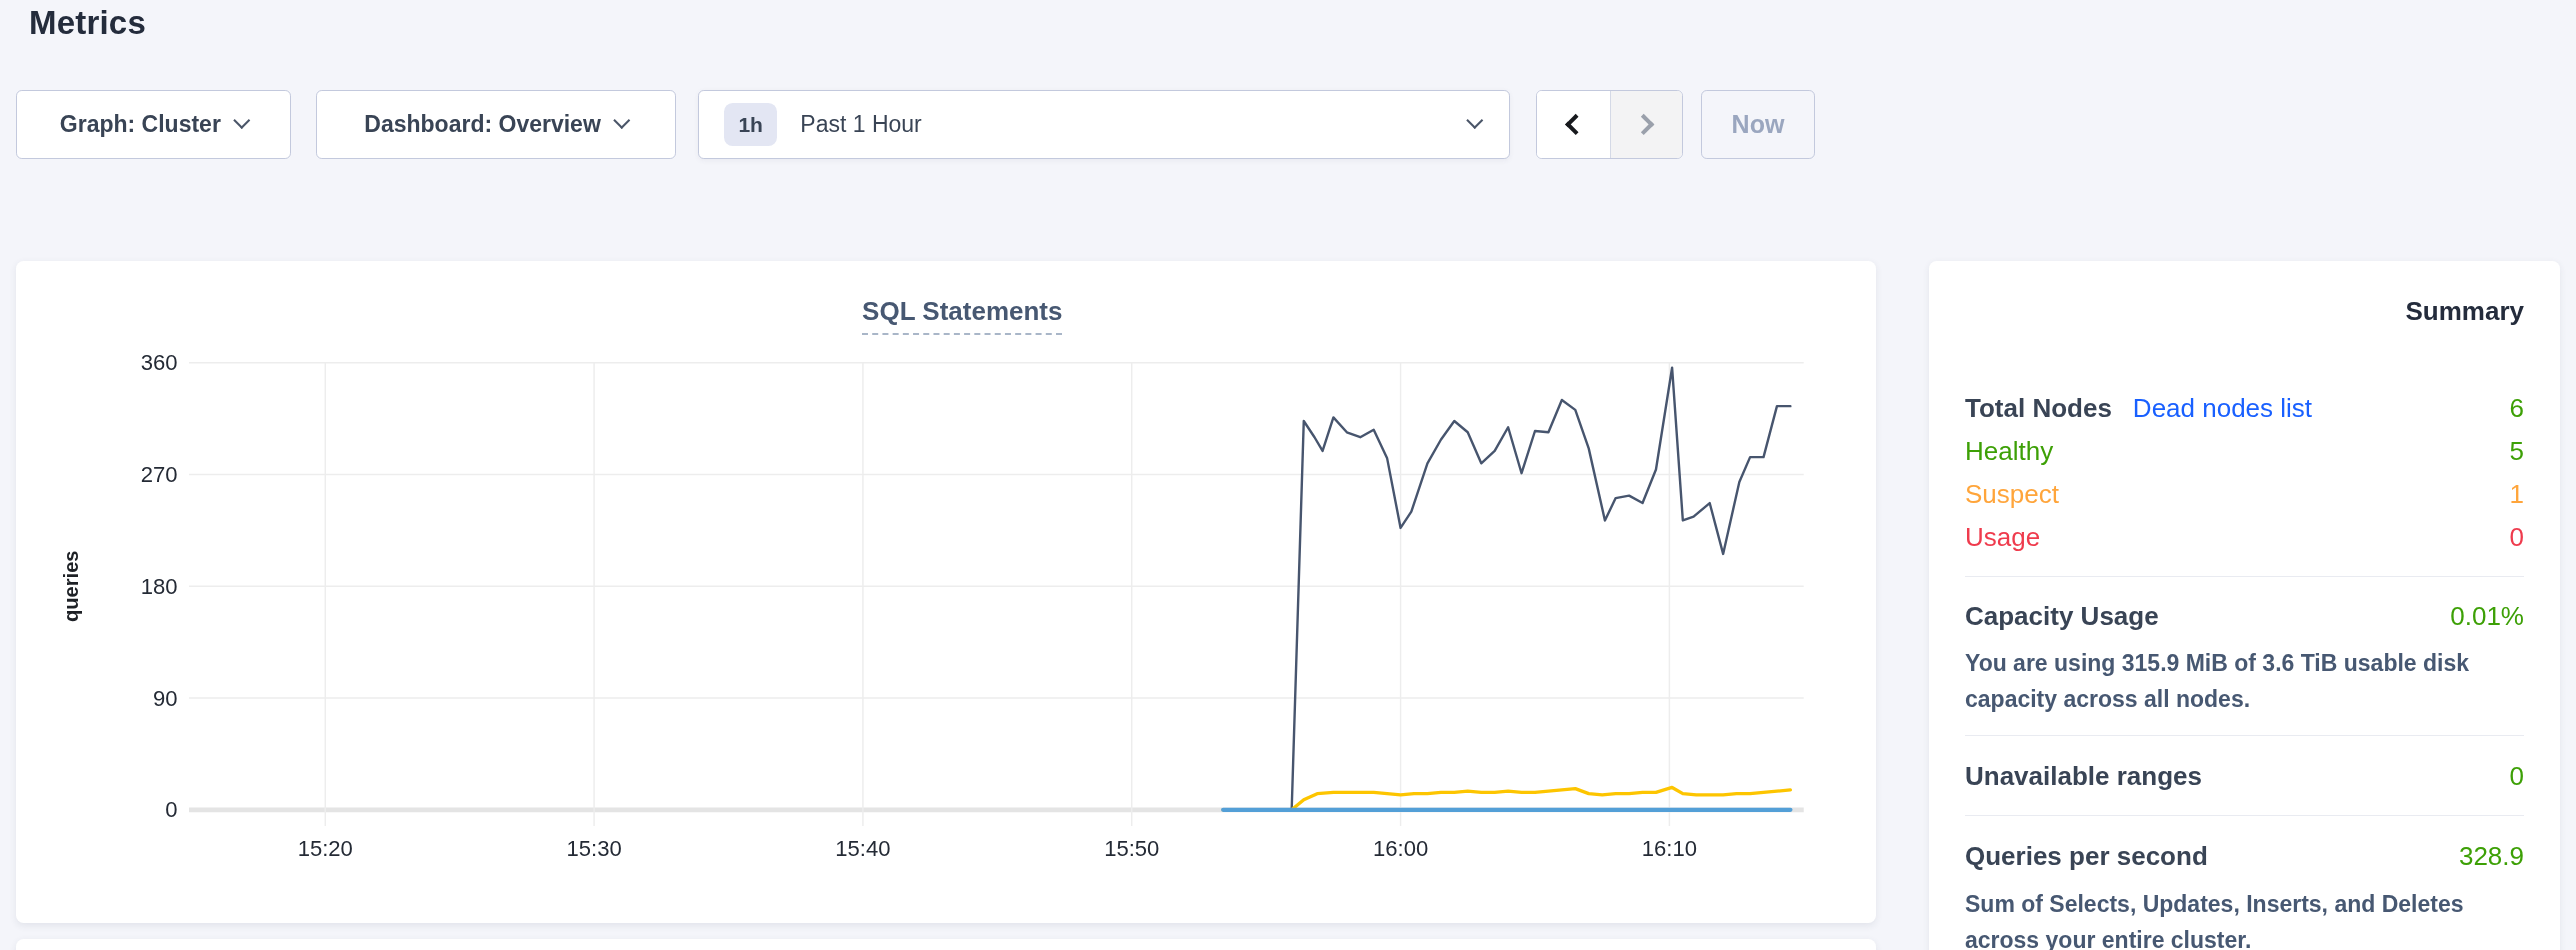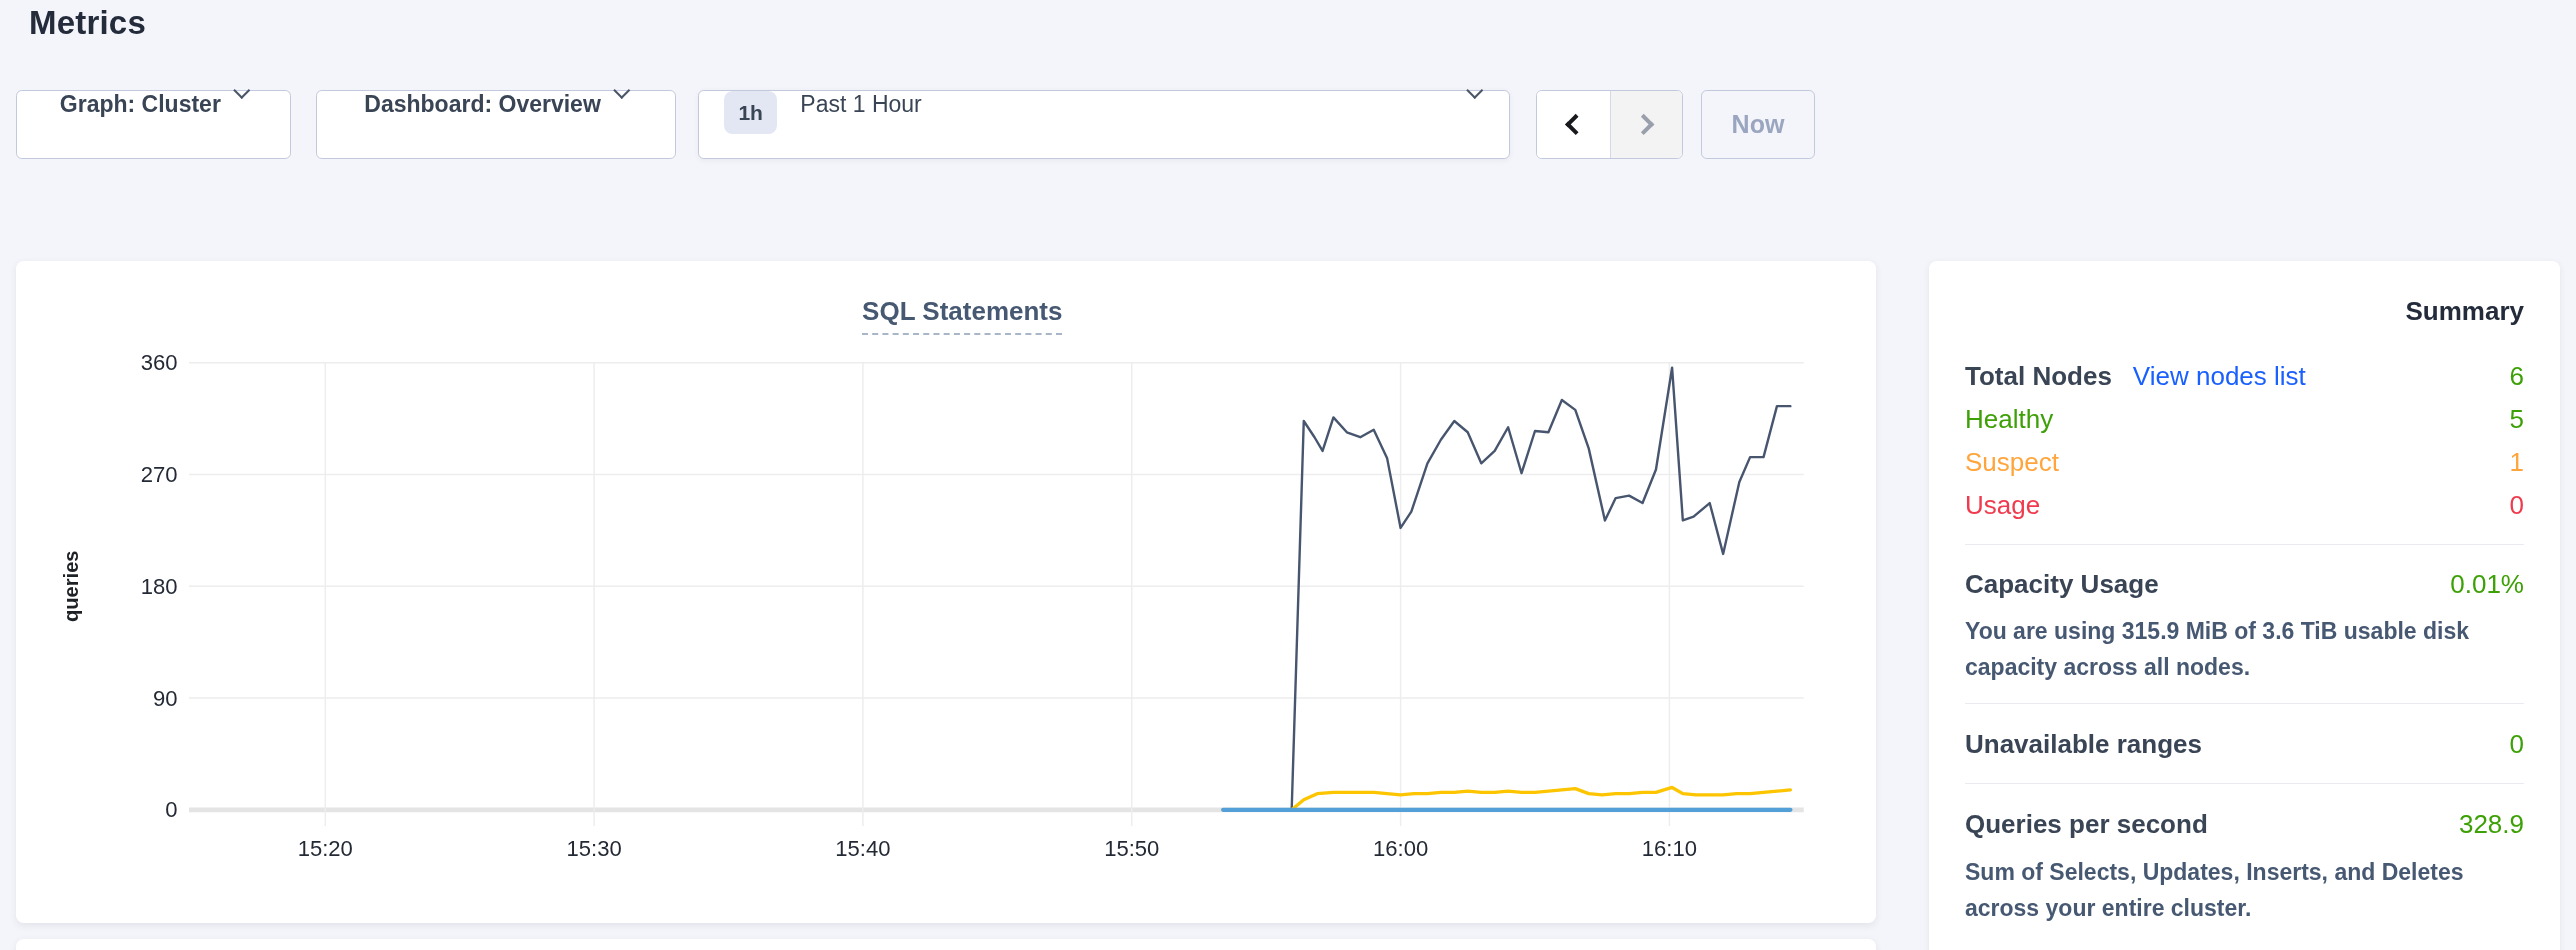--- a/index.html
+++ b/index.html
@@ -12,21 +12,21 @@
   }
   
   .page-title {
     position:absolute; left:29px; top:3.8px;
     font-size:33px; font-weight:600; color:#242c3c; letter-spacing:0.2px;
   }
   
   .toolbar-btn {
     position:absolute; top:90px; height:69px;
     background:#ffffff; border:1.4px solid #c3c9dd; border-radius:5.8px;
-    display:flex; align-items:flex-start; justify-content:center;
+    display:flex; align-items:center; justify-content:center;
     font-size:23px; font-weight:700; color:#394455; cursor:pointer;
     font-family:inherit;
   }
   .caret-down {
     display:inline-block; width:11.5px; height:11.5px;
     border-right:2.4px solid #4a5568; border-bottom:2.4px solid #4a5568;
     transform:rotate(45deg) translate(-1.9px,-1.9px); margin-left:15.4px; margin-top:-3.8px;
   }
   .graph-dd   { left:16.3px;  width:275px; }
   .dash-dd    { left:316px; width:360px; }
@@ -74,21 +74,21 @@
   .summary-card{ left:1929px; top:261px; width:631px; height:749px; padding:0 36px; }
   
   .chart-title-wrap { position:absolute; top:35px; left:0; width:100%; text-align:center;padding-left:32px; }
   .chart-title {
     display:inline-block; font-size:26px; font-weight:700; color:#475872;
     border-bottom:2.4px dashed #a9b6c8; padding-bottom:5.8px; cursor:help;
   }
   .chart-svg { position:absolute; left:0; top:0; }
   
   .s-title { margin-top:35px; text-align:right; font-size:26px; font-weight:700; color:#242c3c; }
-  .s-block-nodes { margin-top:28px; }
+  .s-block-nodes { margin-top:60px; }
   .s-row { display:flex; align-items:baseline; line-height:43px; font-size:26px; }
   .s-label-bold { font-weight:700; color:#394455; }
   .s-link { color:#1960ff; margin-left:21px; text-decoration:none; cursor:pointer; }
   .s-spacer { flex:1; }
   .green  { color:#3da006; }
   .orange { color:#ffa53b; }
   .red    { color:#ef3b4d; }
   .s-div { border:none; border-top:1.9px solid #e9ebf1; margin-top:17.3px; }
   .s-row-capacity { margin-top:17.3px; }
   .s-desc { margin-top:7.7px; font-size:23px; color:#475872; line-height:36px; font-weight:700; }
@@ -162,21 +162,21 @@
 </div>
 
 <div class="card next-card"></div>
 
 <div class="card summary-card">
   <div class="s-title">Summary</div>
 
   <div class="s-block-nodes">
     <div class="s-row">
       <span class="s-label-bold">Total Nodes</span>
-      <a class="s-link">View nodes list</a>
+      <a class="s-link">Dead nodes list</a>
       <span class="s-spacer"></span>
       <span class="green">6</span>
     </div>
     <div class="s-row">
       <span class="green">Healthy</span>
       <span class="s-spacer"></span>
       <span class="green">5</span>
     </div>
     <div class="s-row">
       <span class="orange">Suspect</span>

